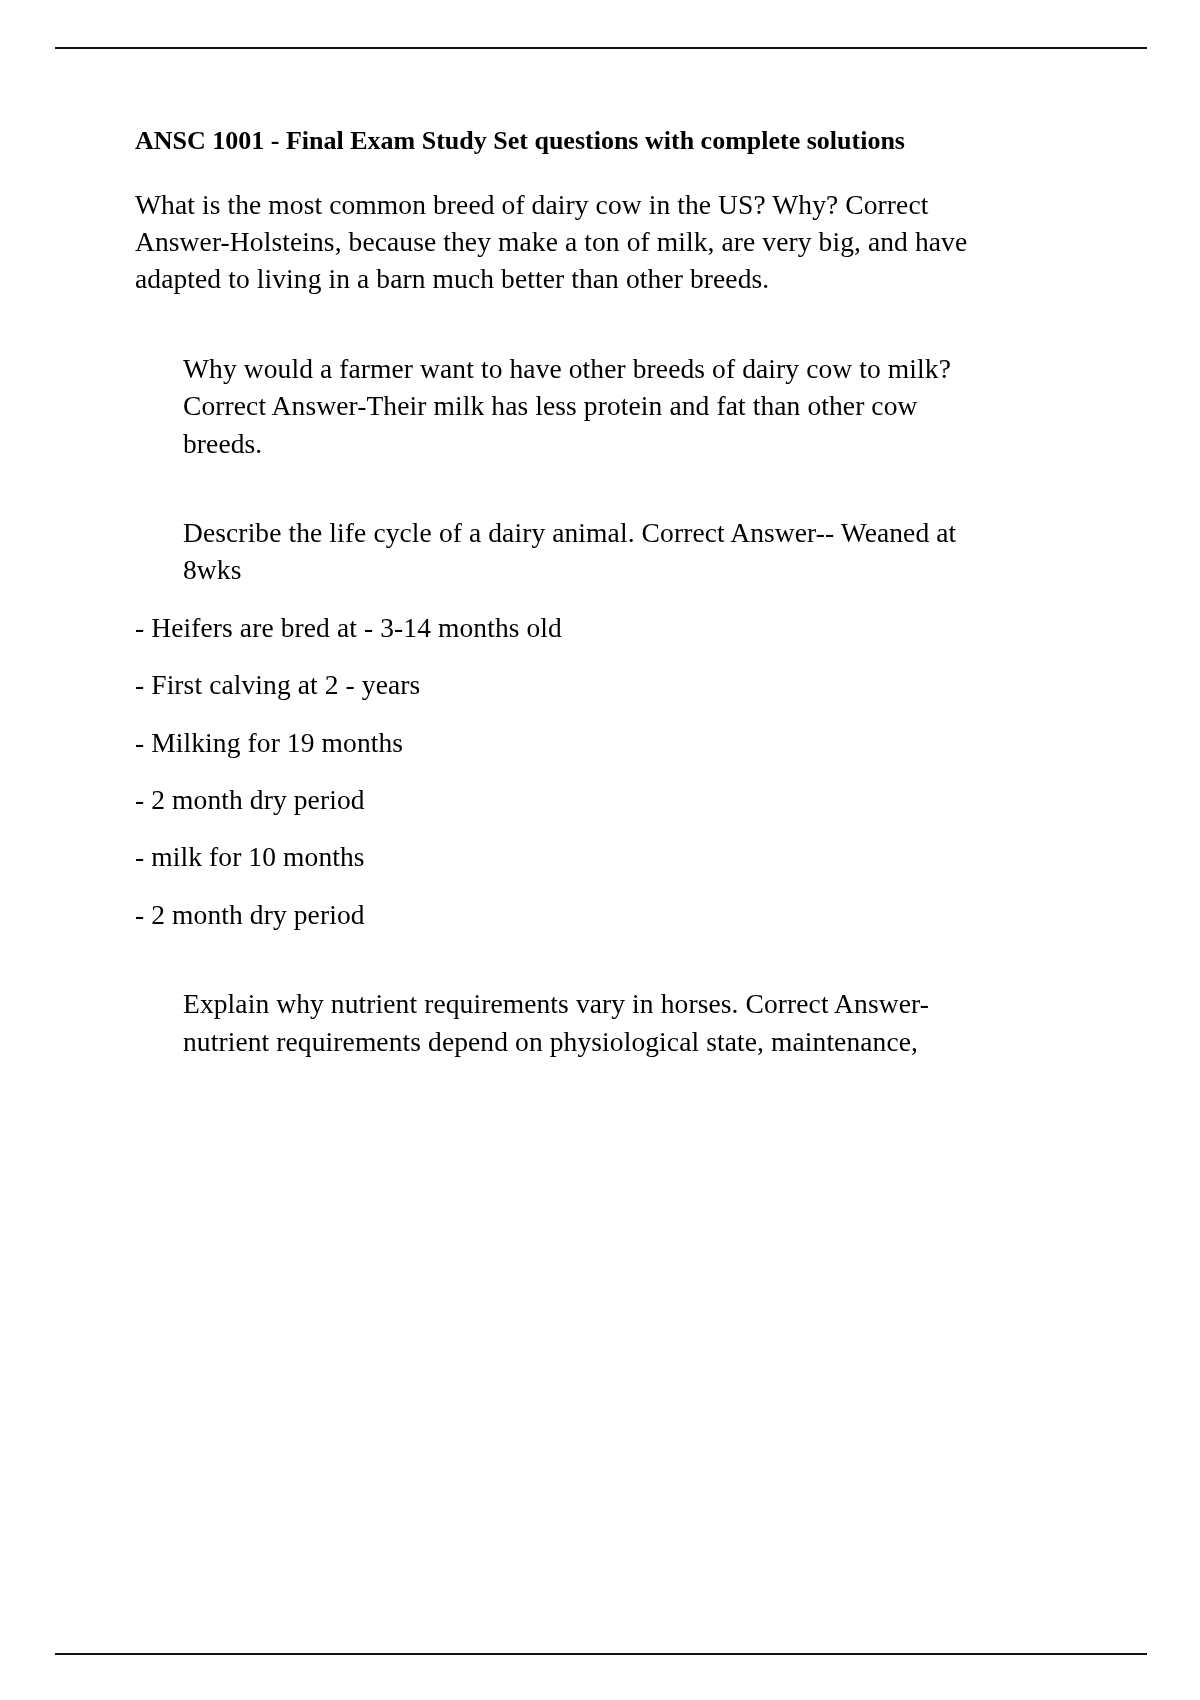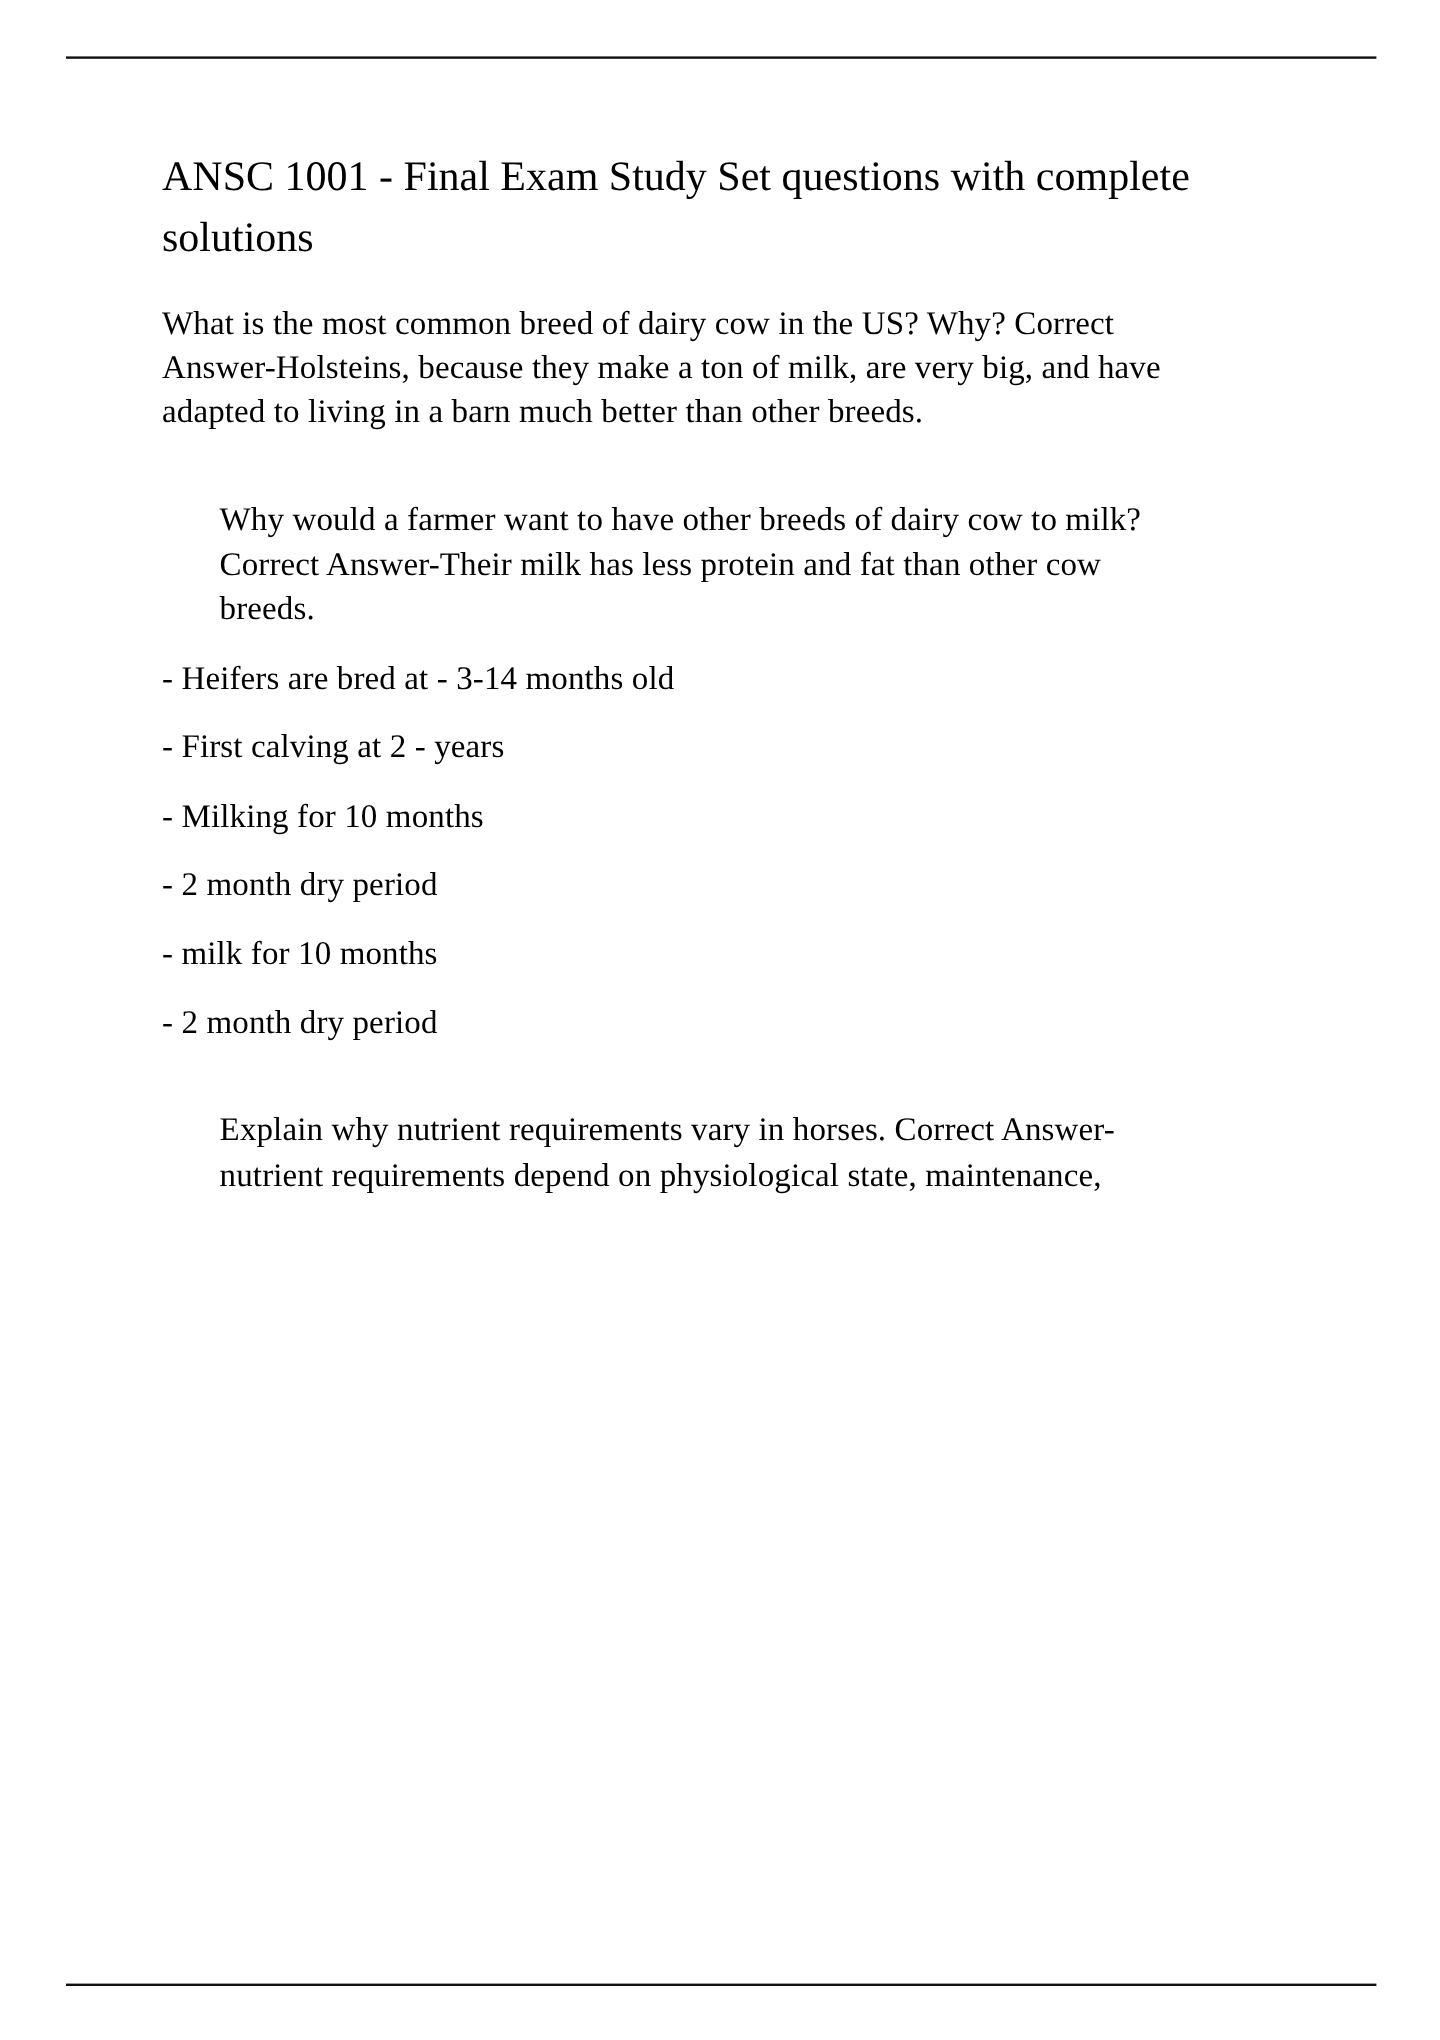--- a/index.html
+++ b/index.html
@@ -21,22 +21,22 @@
   }
   .rule-top { top: 47px; }
   .rule-bottom { top: 1653px; }
   .content {
     position: absolute;
     left: 135px;
     top: 122px;
     width: 862px;
   }
   .doc-title {
-    font-size: 35px;
-    font-weight: 400;
+    font-size: 26px;
+    font-weight: 700;
     line-height: 1.45;
     margin-bottom: 26px;
     color: #000000;
   }
   .para {
     font-size: 27.5px;
     line-height: 1.36;
     margin-bottom: 20px;
     letter-spacing: 0.1px;
     color: #000000;
@@ -49,24 +49,25 @@
 <div class="rule rule-top"></div>
 
 <div class="content">
   <h1 class="doc-title">ANSC 1001 - Final Exam Study Set questions with complete solutions</h1>
 
   <p class="para">What is the most common breed of dairy cow in the US? Why? Correct Answer-Holsteins, because they make a ton of milk, are very big, and have adapted to living in a barn much better than other breeds.</p>
 
   <p class="para gap">Why would a farmer want to have other breeds of dairy cow to milk? Correct Answer-Their milk has less protein and fat than other cow breeds.</p>
 
 
+  <p class="para gap">Describe the life cycle of a dairy animal. Correct Answer-- Weaned at 8wks</p>
 
   <p class="para">- Heifers are bred at - 3-14 months old</p>
   <p class="para">- First calving at 2 - years</p>
-  <p class="para">- Milking for 10 months</p>
+  <p class="para">- Milking for 19 months</p>
   <p class="para">- 2 month dry period</p>
   <p class="para">- milk for 10 months</p>
   <p class="para">- 2 month dry period</p>
 
   <p class="para gap">Explain why nutrient requirements vary in horses. Correct Answer-nutrient requirements depend on physiological state, maintenance,</p>
 </div>
 
 <div class="rule rule-bottom"></div>
 
 </body></html>

